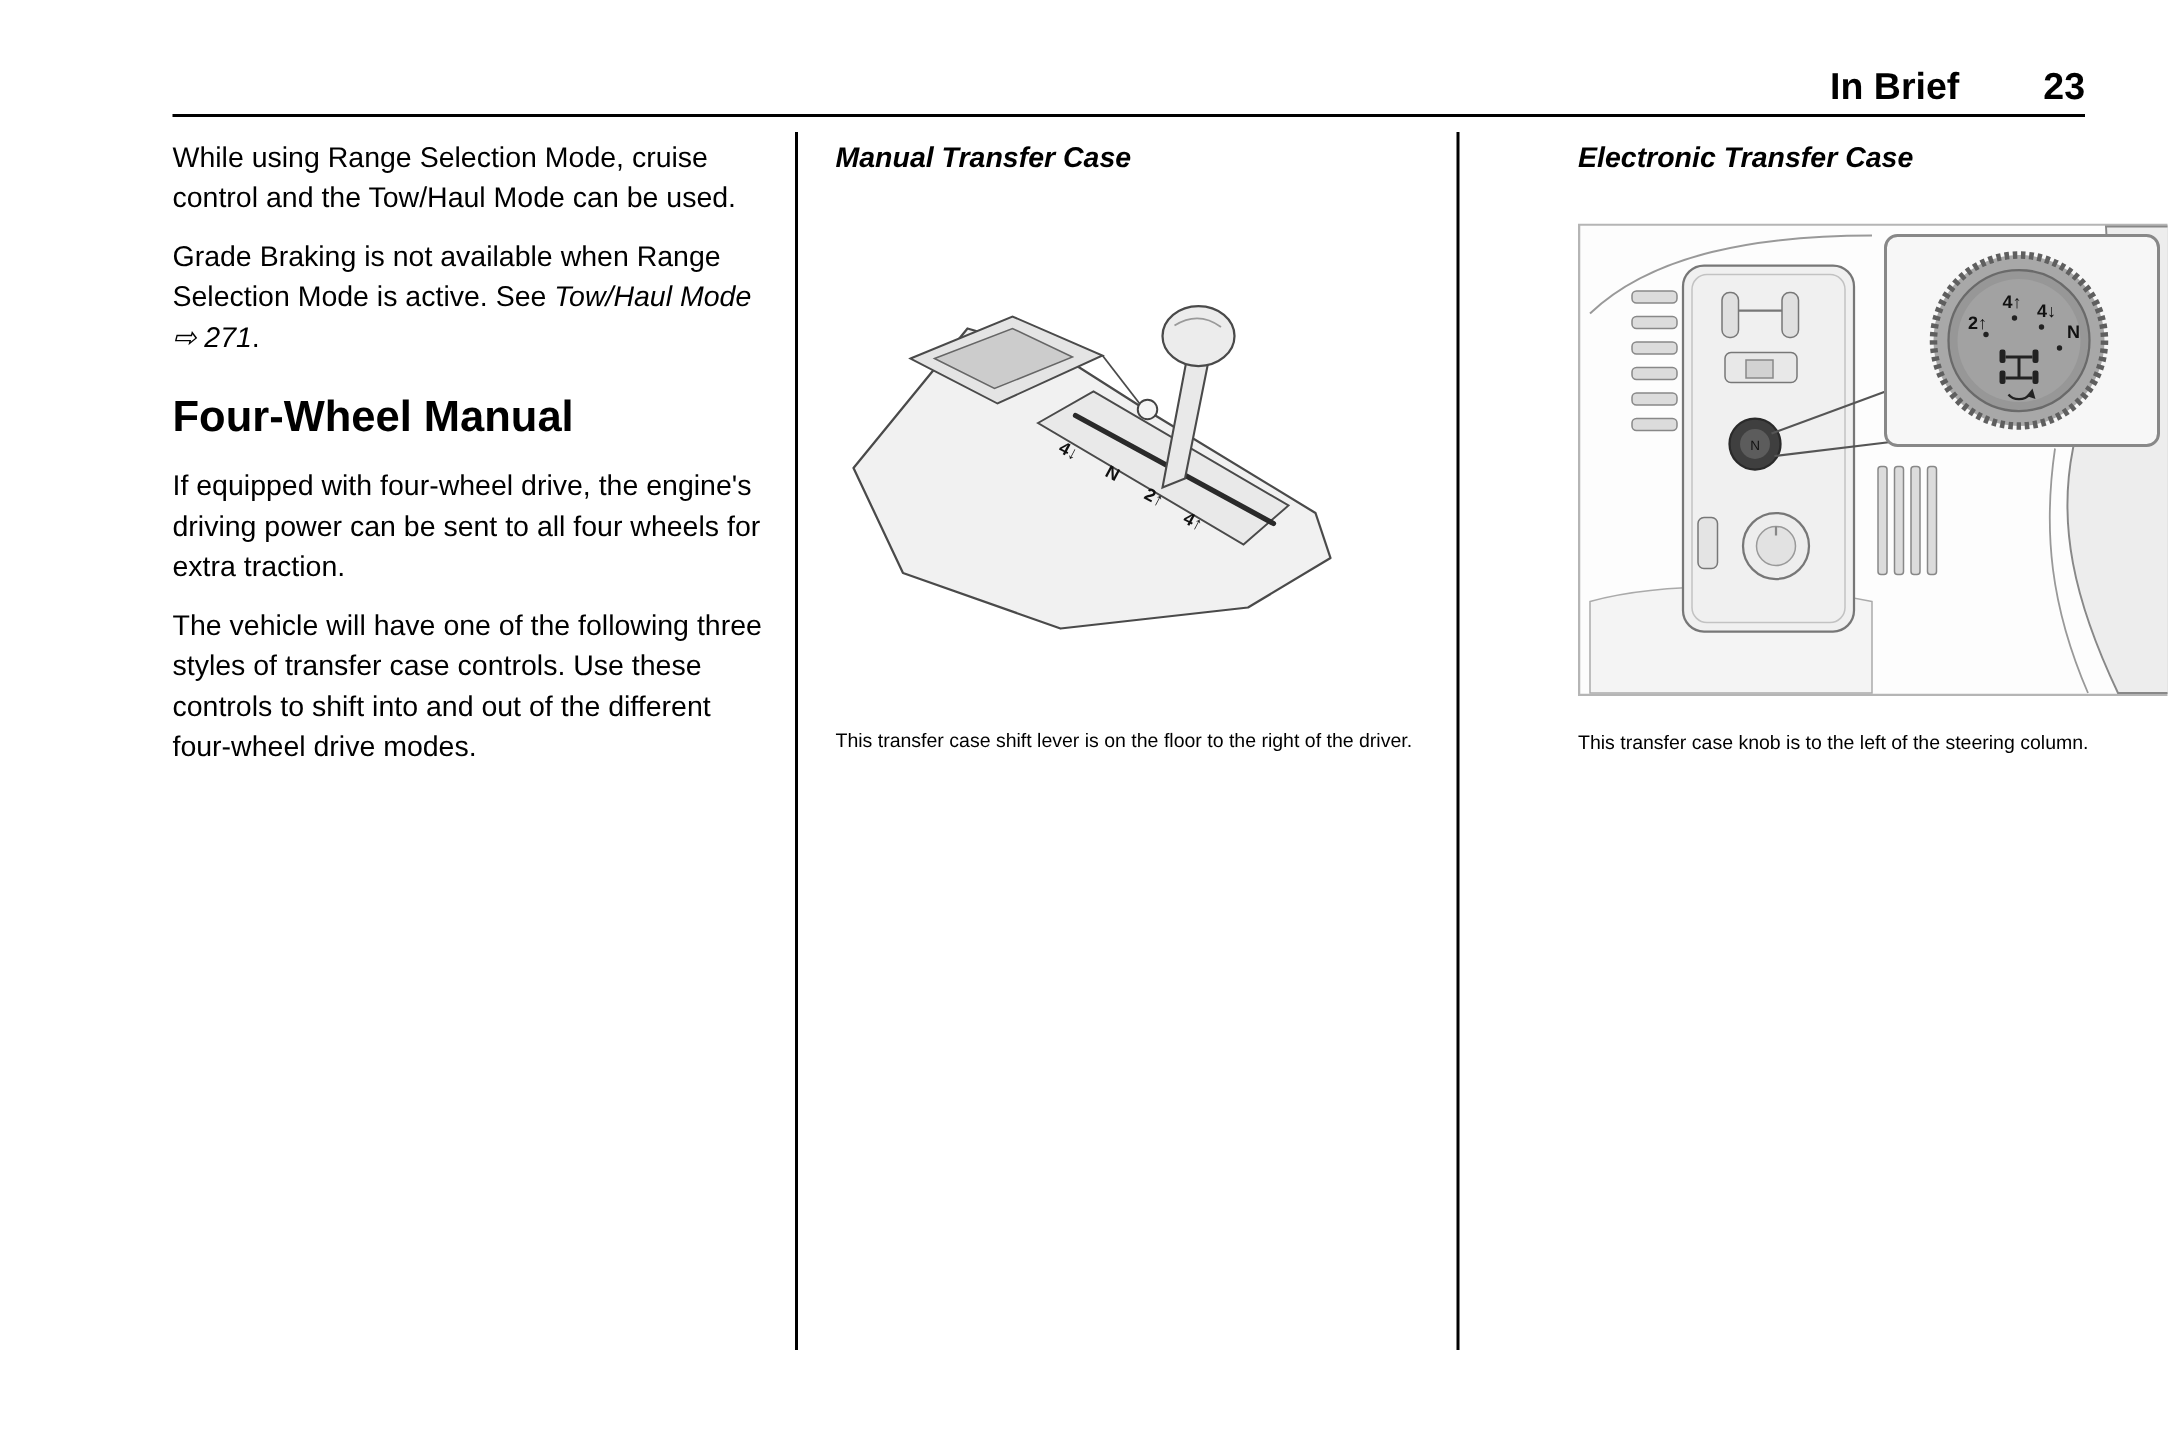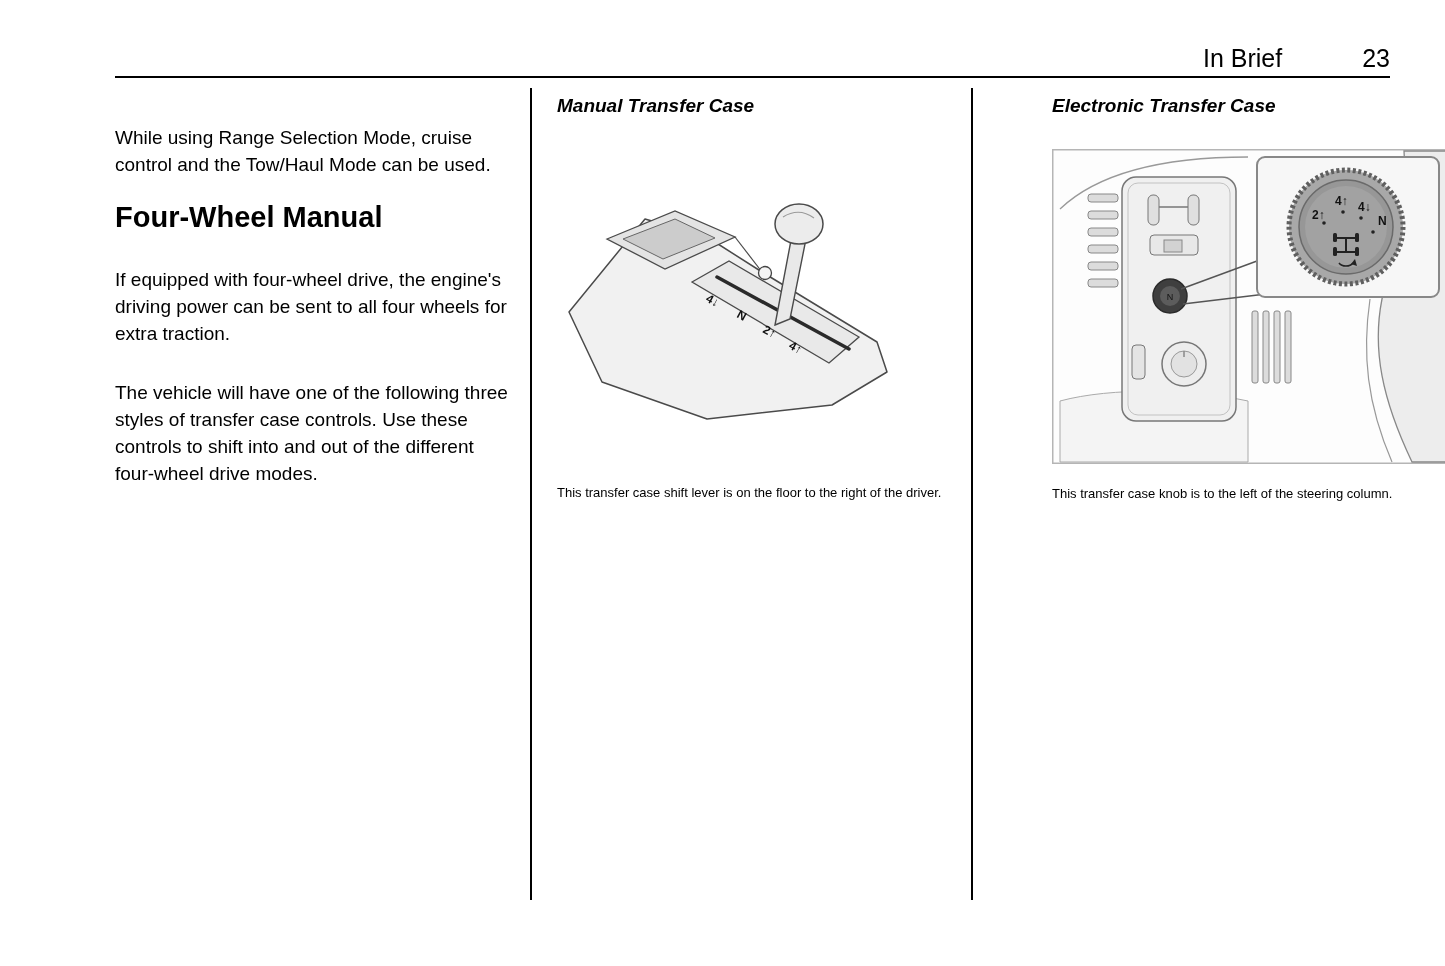--- a/index.html
+++ b/index.html
@@ -9,23 +9,23 @@
     color: #000000;
     font-family: "Liberation Sans", sans-serif;
     position: relative;
     overflow: hidden;
   }
   .page-header {
     position: absolute;
     top: 44px;
     right: 55px;
     display: flex;
-    gap: 80px;
+    gap: 56px;
     font-size: 25px;
-    font-weight: normal;
+    font-weight: bold;
   }
   .header-rule {
     position: absolute;
     left: 115px;
     right: 55px;
     top: 76px;
     height: 2px;
     background: #000;
   }
   .col {
@@ -39,21 +39,21 @@
     position: absolute;
     top: 88px;
     height: 812px;
     width: 2px;
     background: #000;
   }
   .v-divider.d1 { left: 530px; }
   .v-divider.d2 { left: 971px; }
 
   .body-text { font-size: 19px; line-height: 27px; }
-  p.body-text { margin-bottom: 12px; margin-top: 32px; }
+  p.body-text { margin-bottom: 12px; }
   .italic { font-style: italic; }
 
   h1.fwd-heading {
     font-size: 29px;
     line-height: 34px;
     font-weight: bold;
     margin-top: 22px;
     margin-bottom: 16px;
   }
   h2.sub-heading {
@@ -85,20 +85,26 @@
 <body>
 
 <div class="page-header">
   <span>In Brief</span>
   <span>23</span>
 </div>
 <div class="header-rule"></div>
 
 <div class="col col-left">
   <p class="body-text">While using Range Selection Mode, cruise control and the Tow/Haul Mode can be used.</p>
+  <p class="body-text">
+    <span>Grade Braking is not available when Range Selection Mode is active. See</span>
+    <span class="italic">Tow/Haul Mode</span>
+    <span class="italic">⇨</span>
+    <span class="italic">271</span><span>.</span>
+  </p>
   <h1 class="fwd-heading">Four-Wheel Manual</h1>
   <p class="body-text">If equipped with four-wheel drive, the engine's driving power can be sent to all four wheels for extra traction.</p>
   <p class="body-text">The vehicle will have one of the following three styles of transfer case controls. Use these controls to shift into and out of the different four-wheel drive modes.</p>
 </div>
 
 <div class="v-divider d1"></div>
 
 <div class="col col-mid">
   <h3 class="col-heading">Manual Transfer Case</h3>
 

